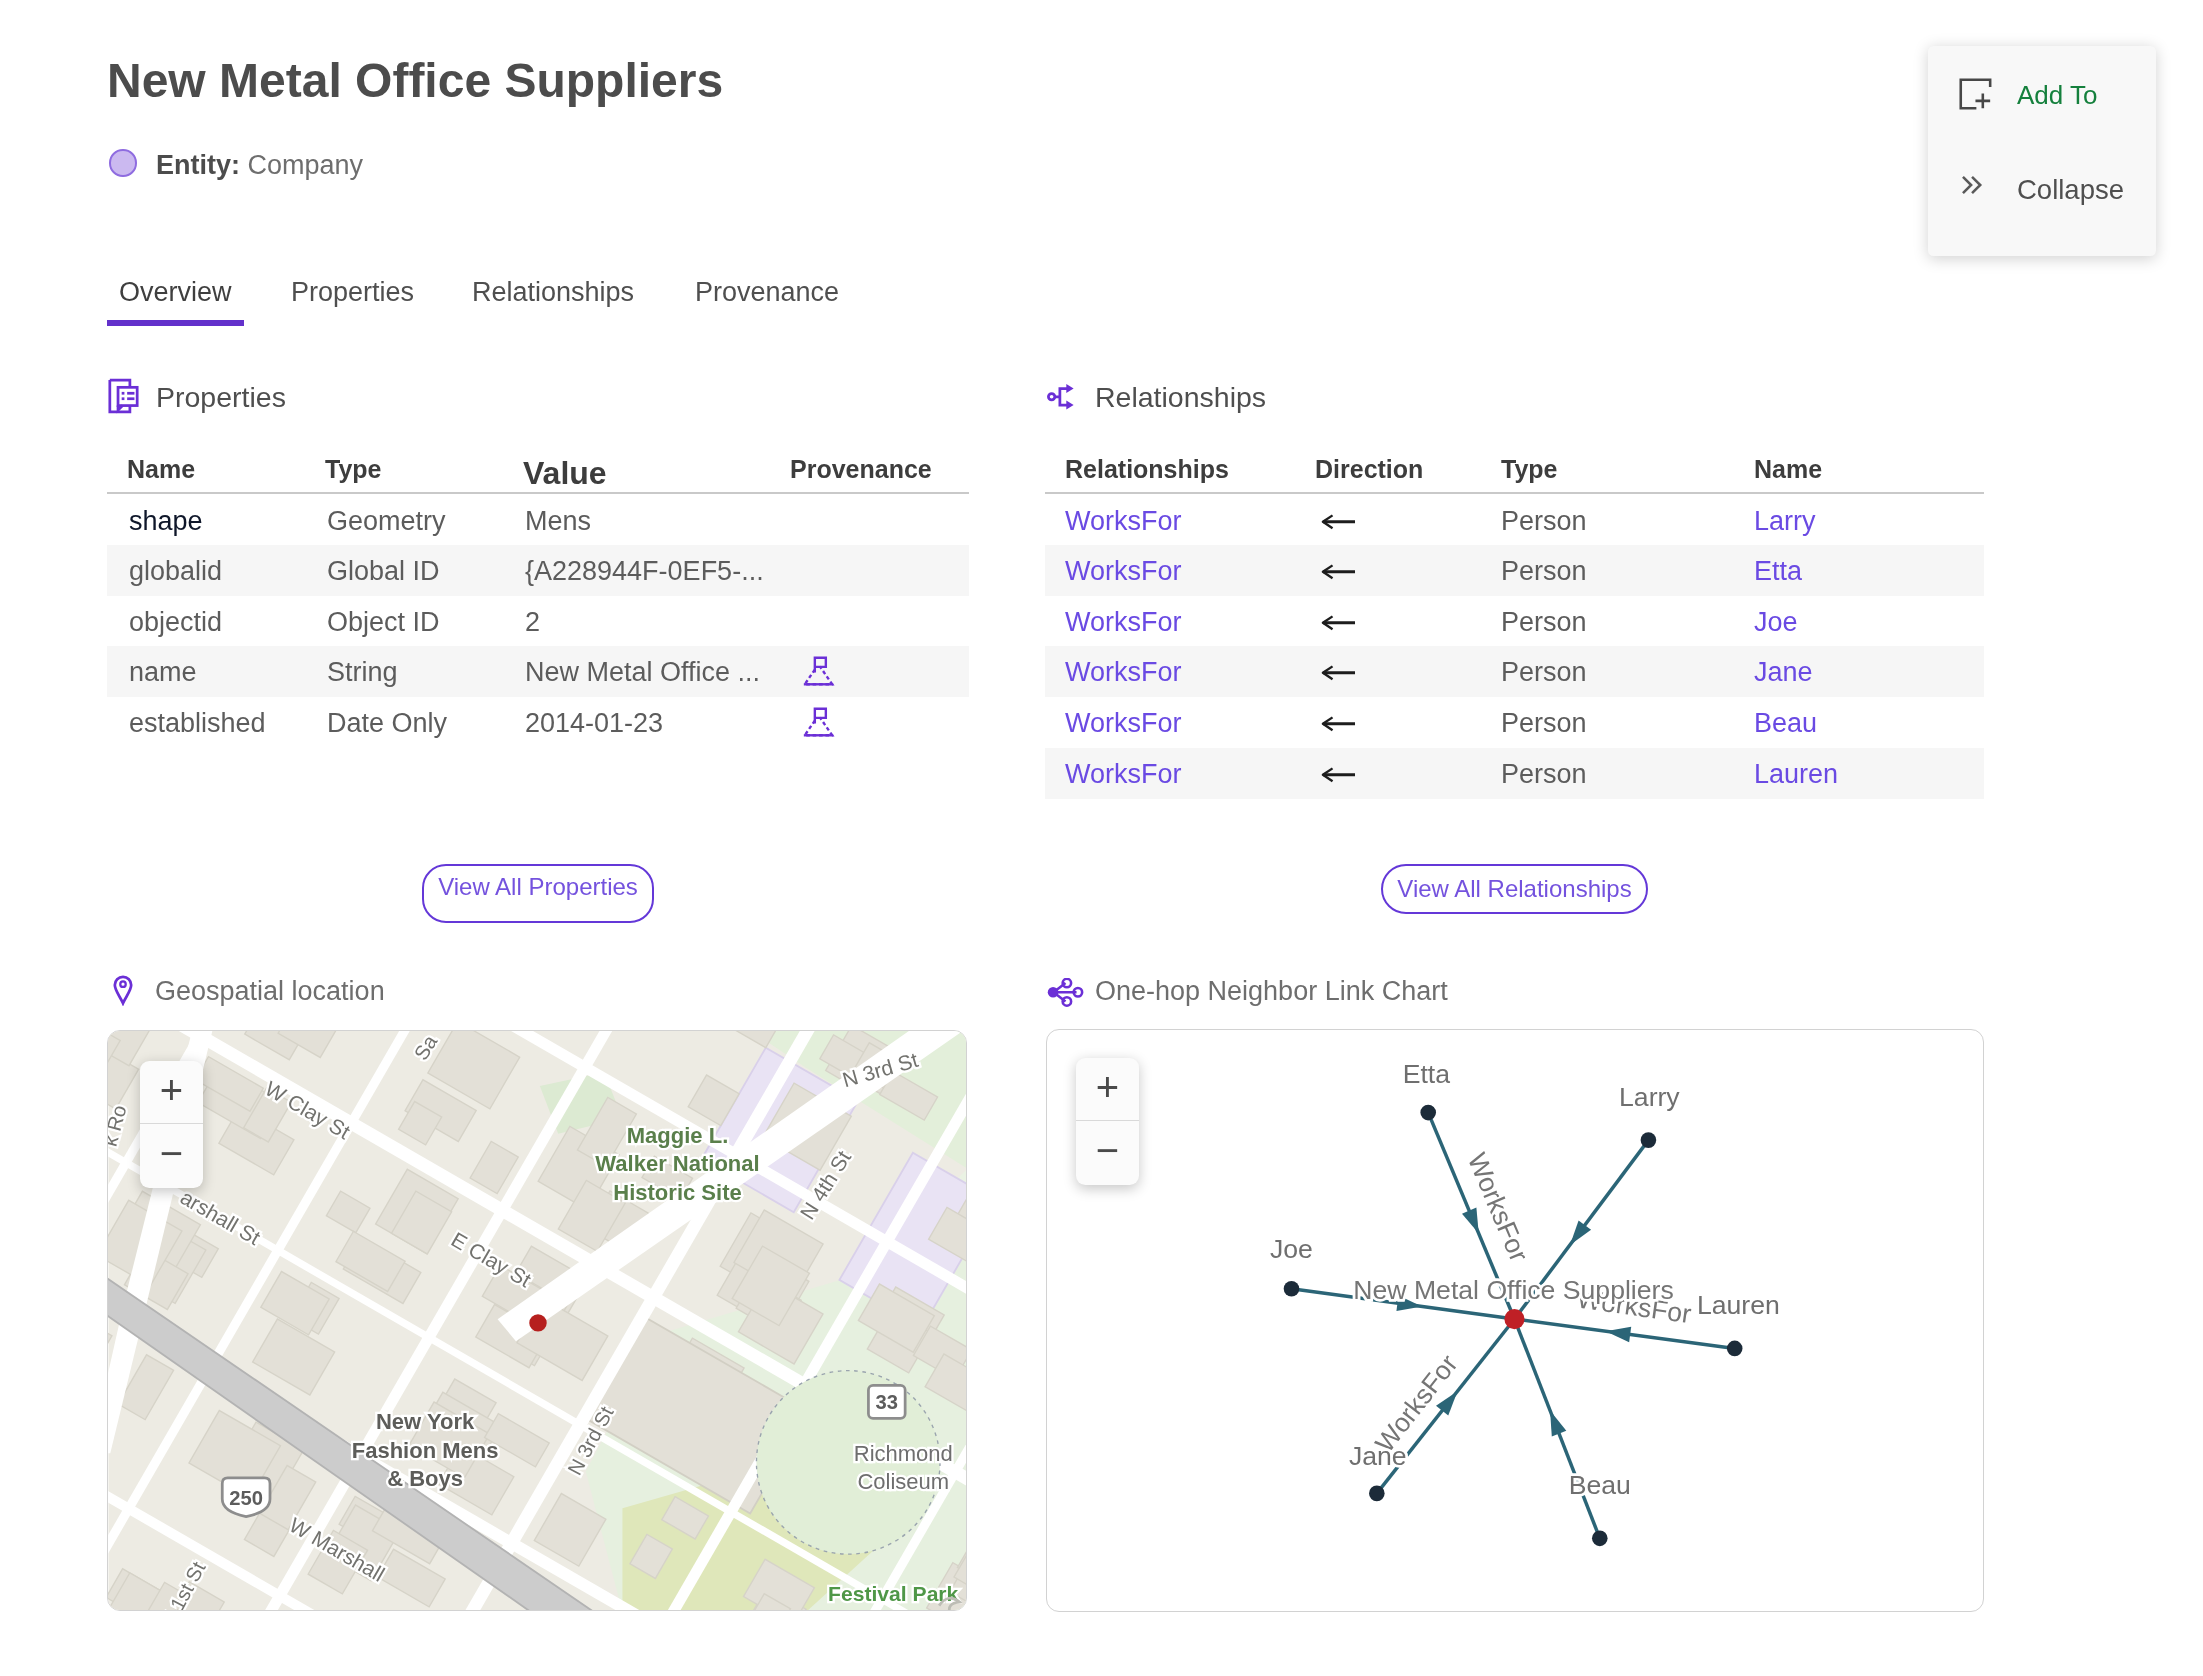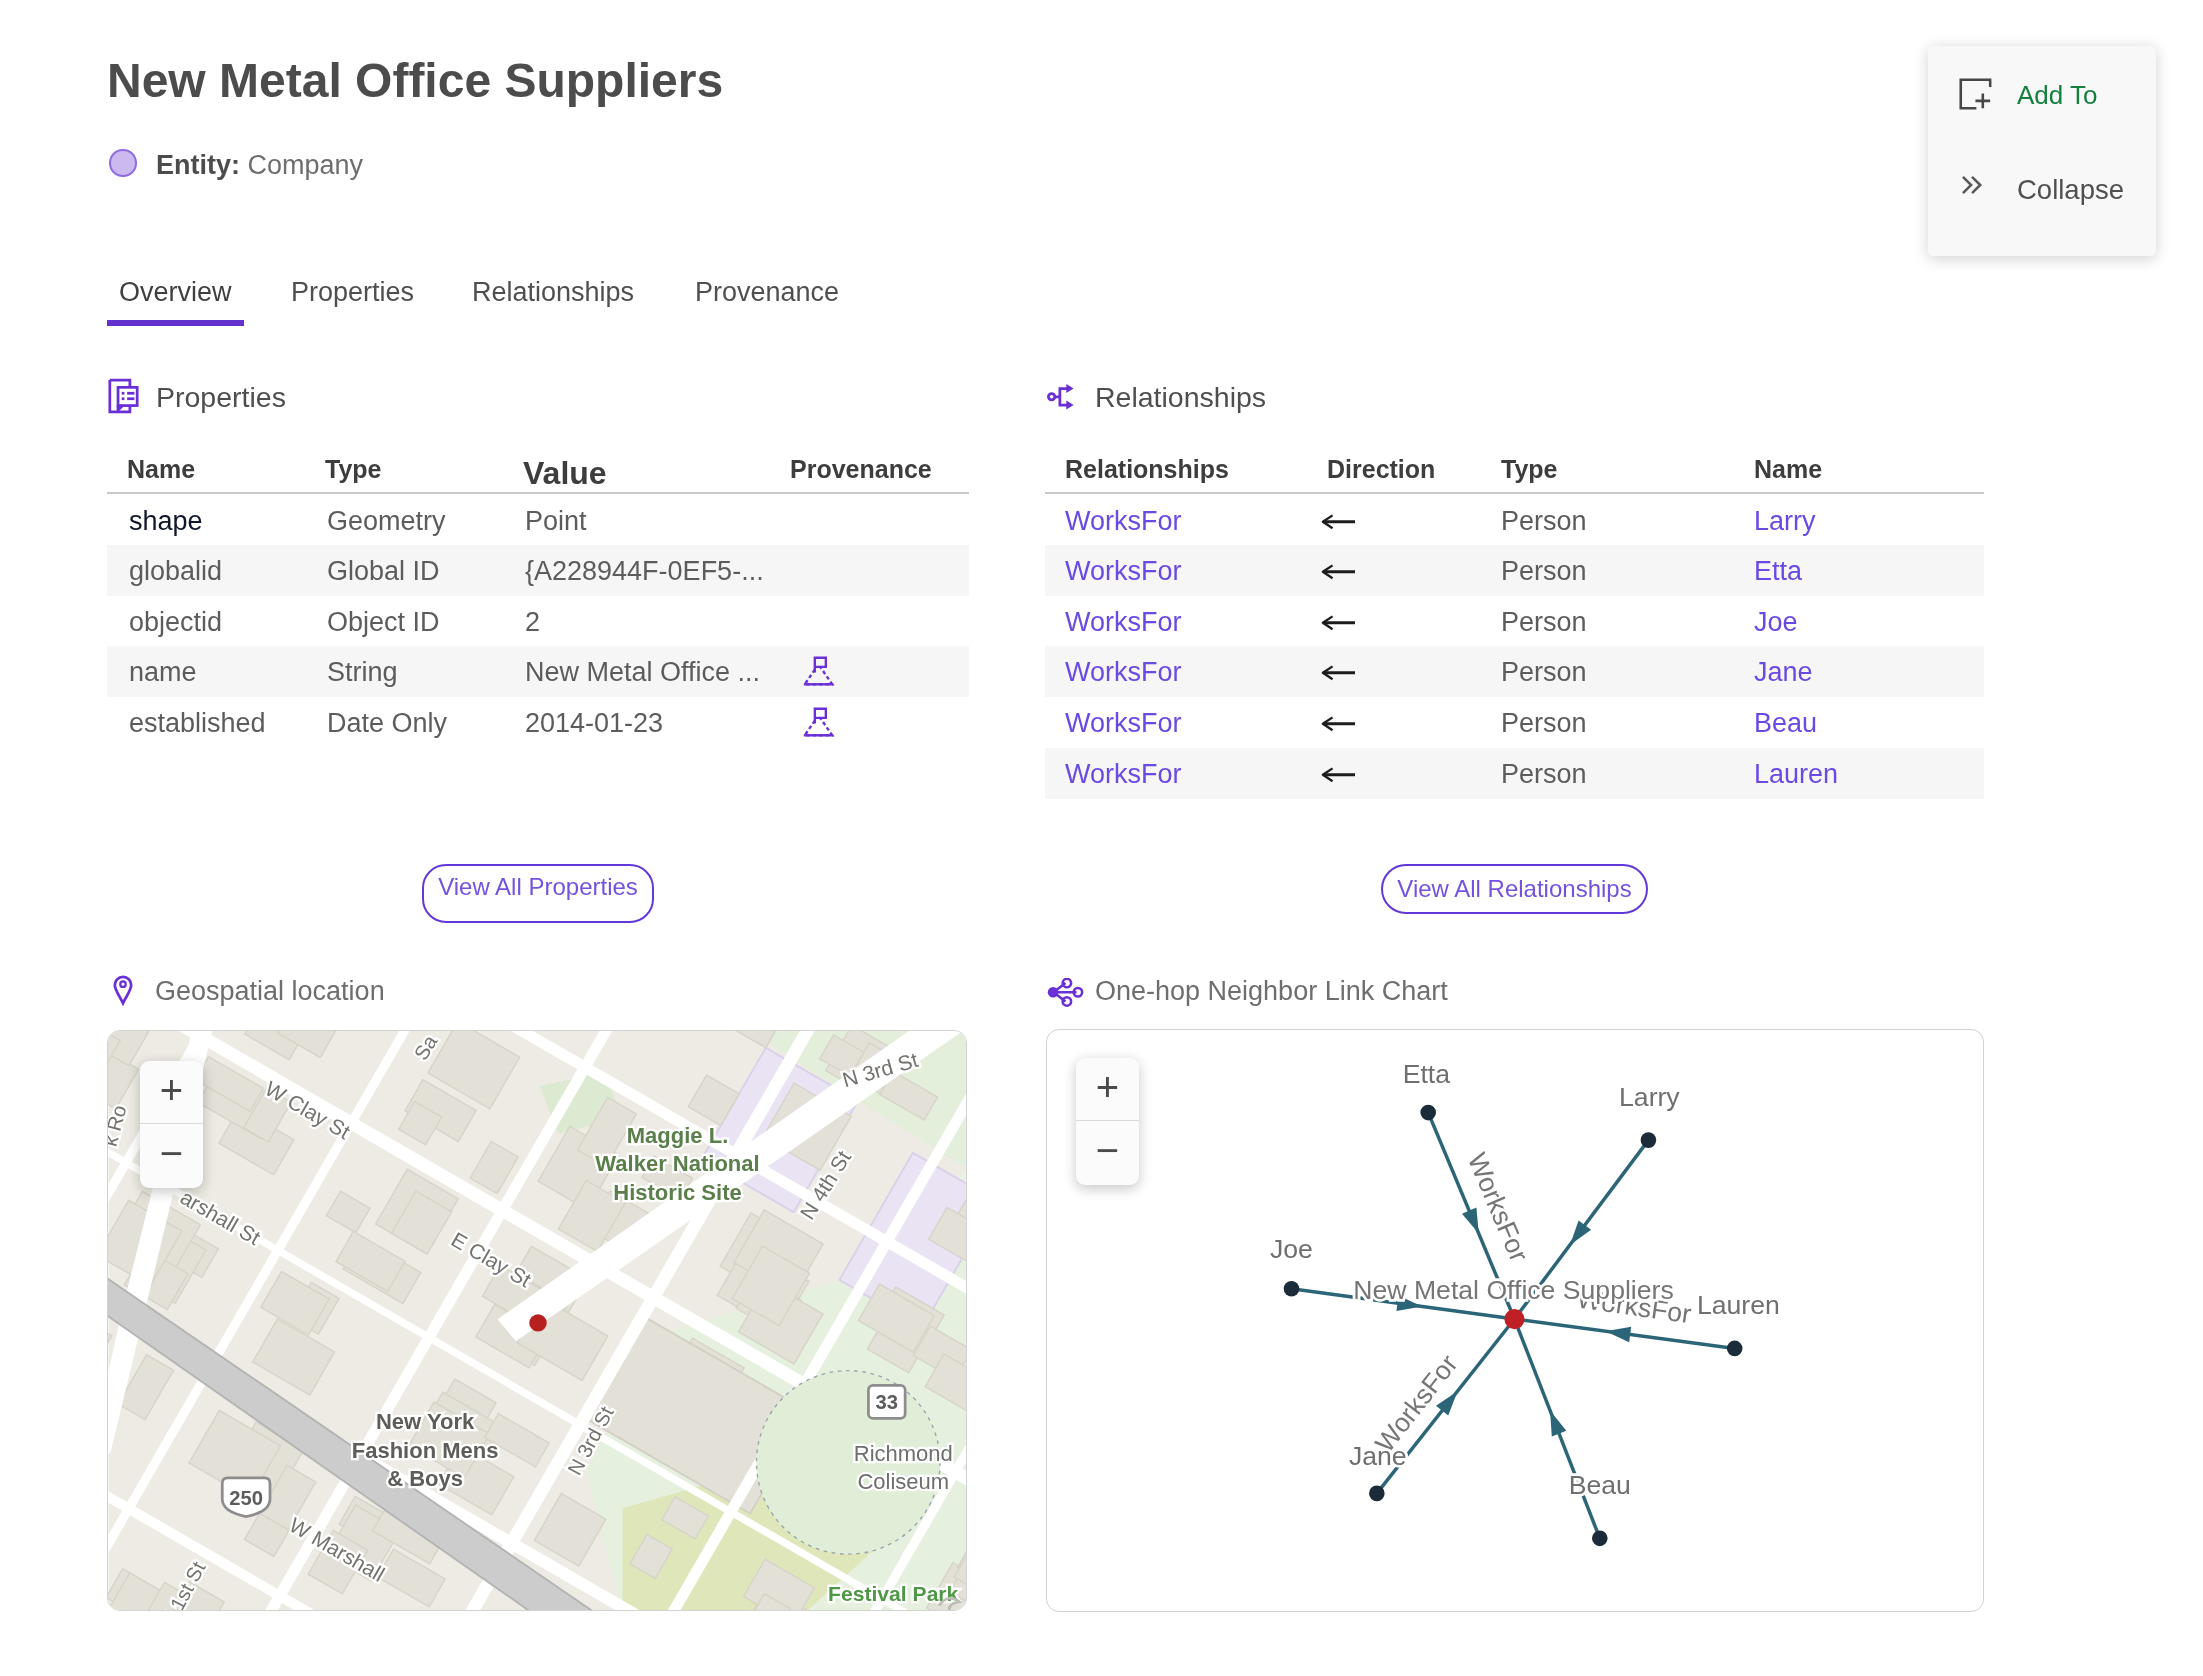--- a/index.html
+++ b/index.html
@@ -57,29 +57,29 @@
     </svg></div>
 <div class="abs" style="left:1095px;top:381px;font-size:28.5px;color:#4e4e4e;">Relationships</div>
 
 <div class="abs" style="left:127px;top:455px;font-size:25px;font-weight:bold;color:#3d3d3d;">Name</div>
 <div class="abs" style="left:325px;top:455px;font-size:25px;font-weight:bold;color:#3d3d3d;">Type</div>
 <div class="abs" style="left:523px;top:455px;font-size:32px;font-weight:bold;color:#3d3d3d;">Value</div>
 <div class="abs" style="left:790px;top:455px;font-size:25px;font-weight:bold;color:#3d3d3d;">Provenance</div>
 <div class="abs" style="left:107px;top:492px;width:862px;height:1.8px;background:#c9c9c9;"></div>
 
 <div class="abs" style="left:1065px;top:455px;font-size:25px;font-weight:bold;color:#3d3d3d;">Relationships</div>
-<div class="abs" style="left:1315px;top:455px;font-size:25px;font-weight:bold;color:#3d3d3d;margin-left:12px;">Direction</div>
+<div class="abs" style="left:1315px;top:455px;font-size:25px;font-weight:bold;color:#3d3d3d;">Direction</div>
 <div class="abs" style="left:1501px;top:455px;font-size:25px;font-weight:bold;color:#3d3d3d;">Type</div>
 <div class="abs" style="left:1754px;top:455px;font-size:25px;font-weight:bold;color:#3d3d3d;">Name</div>
 <div class="abs" style="left:1045px;top:492px;width:939px;height:1.8px;background:#c9c9c9;"></div>
 
 <div style="position:absolute;left:107px;top:495px;width:862px;height:51px;">
 <div style="position:absolute;left:22px;top:11px;font-size:27px;color:#0f172a;">shape</div>
 <div style="position:absolute;left:220px;top:11px;font-size:27px;color:#5c5c5c;">Geometry</div>
-<div style="position:absolute;left:418px;top:11px;font-size:27px;color:#5c5c5c;">Point</div>
+<div style="position:absolute;left:418px;top:11px;font-size:27px;color:#5c5c5c;">Mens</div>
 </div>
 <div style="position:absolute;left:107px;top:545px;width:862px;height:51px;background:#f6f6f6;">
 <div style="position:absolute;left:22px;top:11px;font-size:27px;color:#5c5c5c;">globalid</div>
 <div style="position:absolute;left:220px;top:11px;font-size:27px;color:#5c5c5c;">Global ID</div>
 <div style="position:absolute;left:418px;top:11px;font-size:27px;color:#5c5c5c;">{A228944F-0EF5-...</div>
 </div>
 <div style="position:absolute;left:107px;top:596px;width:862px;height:51px;">
 <div style="position:absolute;left:22px;top:11px;font-size:27px;color:#5c5c5c;">objectid</div>
 <div style="position:absolute;left:220px;top:11px;font-size:27px;color:#5c5c5c;">Object ID</div>
 <div style="position:absolute;left:418px;top:11px;font-size:27px;color:#5c5c5c;">2</div>

